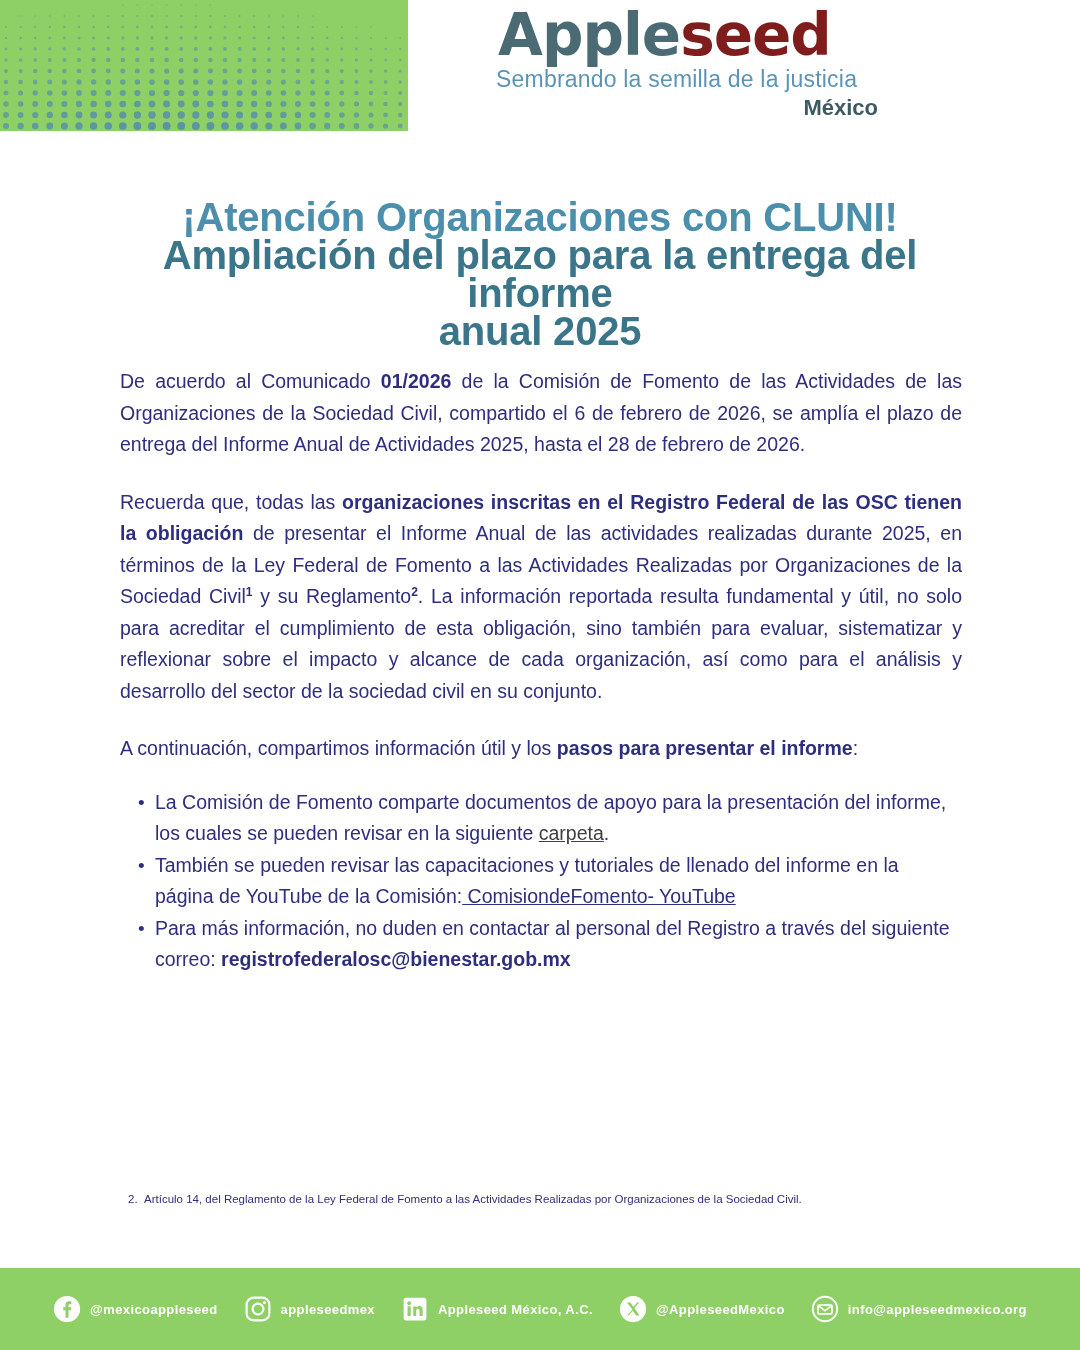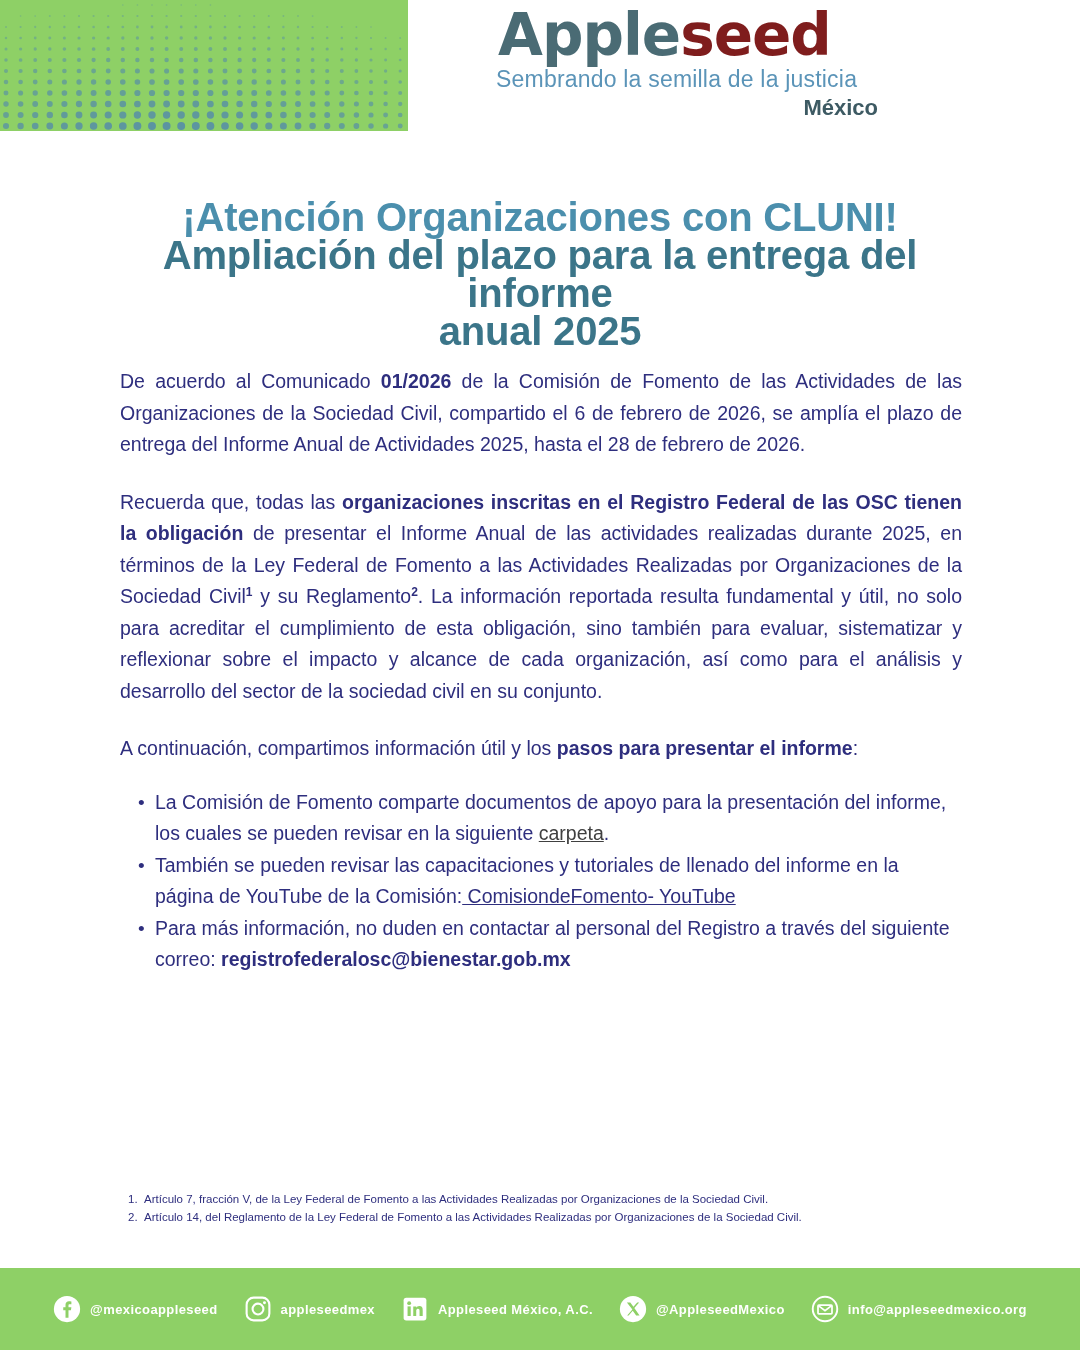--- a/index.html
+++ b/index.html
@@ -495,21 +495,20 @@
     <ul class="steps">
       <li><span>La Comisión de Fomento comparte documentos de apoyo para la presentación del informe, los cuales se pueden revisar en la siguiente </span><a class="u" style="color:#404040;">carpeta</a><span>.</span></li>
 
       <li><span>También se pueden revisar las capacitaciones y tutoriales de llenado del informe en la página de YouTube de la Comisión:</span><a class="u" style="color:#2e2e7e;"> ComisiondeFomento- YouTube</a></li>
 
       <li><span>Para más información, no duden en contactar al personal del Registro a través del siguiente correo: </span><b>registrofederalosc@bienestar.gob.mx</b></li>
     </ul>
   </div>
 
   <div class="footnotes">
-    <div class="footnote"><span class="fn-num">1.</span><span>Artículo 7, fracción V, de la Ley Federal de Fomento a las Actividades Realizadas por Organizaciones de la Sociedad Civil.</span></div>
     <div class="footnote"><span class="fn-num">2.</span><span>Artículo 14, del Reglamento de la Ley Federal de Fomento a las Actividades Realizadas por Organizaciones de la Sociedad Civil.</span></div>
   </div>
 
   <div class="footer">
 
     <div class="social">
       <span class="ico">
         <svg viewBox="0 0 32 32">
             <circle cx="16" cy="16" r="15" fill="#fff"></circle>
             <path fill="#8ed066" d="M21 10.5h-2.3c-.6 0-1 .5-1 1.2V14H21l-.5 3.4h-2.8V26c-.5.1-1.1.1-1.7.1s-1.2 0-1.7-.1v-8.6h-2.6V14h2.6v-2.9c0-2.6 1.6-4.1 3.9-4.1 1.1 0 2.3.2 2.8.3z"></path>

